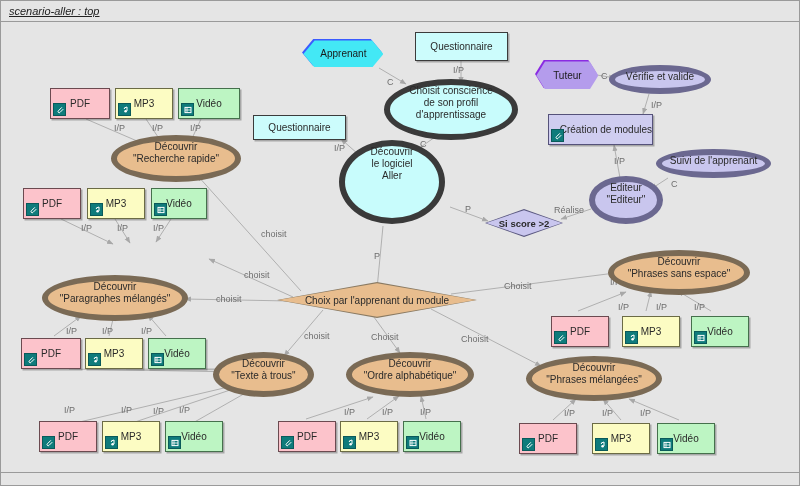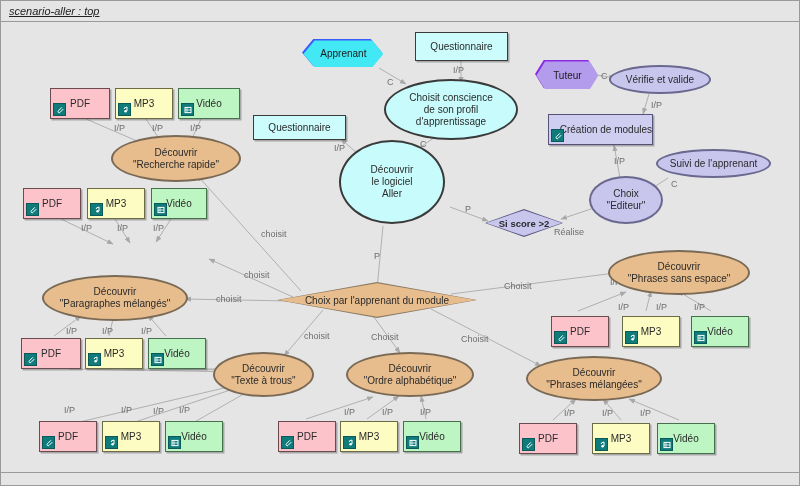--- a/index.html
+++ b/index.html
@@ -23,24 +23,24 @@
   }
   #bottombar{
     position:absolute;left:0;top:471px;width:800px;height:1px;background:#9a9a9a;
   }
   svg#edges{position:absolute;left:0;top:0;width:800px;height:486px;}
   .node{position:absolute;box-sizing:border-box;}
 
   
   .ellipse{
     border-radius:50%;
-    display:flex;align-items:center;justify-content:center;
+    display:flex;justify-content:center;
     text-align:center;
     font-size:10px;line-height:12px;color:#2a2a2a;
-    border:2px solid #a21caf;
+    border:6px solid #a21caf;
   }
   .e-cyan{background:#c8fcfc;border-color:#3a3a3a;}
   .e-orange{background:#e8bd8e;border-color:#7a6a55;}
   .e-purple{background:#c9c6ee;border-color:#6b6890;}
 
   
   .rect{
     display:flex;align-items:center;justify-content:center;
     text-align:center;font-size:10px;color:#2a2a2a;
     border:1px solid #3b3b3b;
@@ -197,21 +197,21 @@
   <div class="elabel" style="left:386px;top:76px;">C</div>
   <div class="elabel" style="left:452px;top:64px;">I/P</div>
   <div class="elabel" style="left:419px;top:138px;">C</div>
   <div class="elabel" style="left:333px;top:142px;">I/P</div>
   <div class="elabel" style="left:464px;top:203px;">P</div>
   <div class="elabel" style="left:373px;top:250px;">P</div>
   <div class="elabel" style="left:600px;top:70px;">C</div>
   <div class="elabel" style="left:650px;top:99px;">I/P</div>
   <div class="elabel" style="left:613px;top:155px;">I/P</div>
   <div class="elabel" style="left:670px;top:178px;">C</div>
-  <div class="elabel" style="left:553px;top:204px;margin-top:22px;">Réalise</div>
+  <div class="elabel" style="left:553px;top:204px;">Réalise</div>
 
   <div class="elabel" style="left:260px;top:228px;">choisit</div>
   <div class="elabel" style="left:243px;top:269px;">choisit</div>
   <div class="elabel" style="left:215px;top:293px;">choisit</div>
   <div class="elabel" style="left:303px;top:330px;">choisit</div>
   <div class="elabel" style="left:370px;top:331px;">Choisit</div>
   <div class="elabel" style="left:460px;top:333px;">Choisit</div>
   <div class="elabel" style="left:503px;top:280px;">Choisit</div>
 
   <div class="elabel" style="left:113px;top:122px;">I/P</div>
@@ -292,21 +292,21 @@
   <div class="node ellipse e-purple" style="left:608px;top:64px;width:102px;height:29px;">
     <span>Vérifie et valide</span>
   </div>
 
   <div class="node ellipse e-purple" style="left:655px;top:148px;width:115px;height:29px;">
     <span>Suivi de l'apprenant</span>
   </div>
 
   <div class="node ellipse e-purple" style="left:588px;top:175px;width:74px;height:48px;">
     <div>
-      <div>Choix</div>
+      <div>Editeur</div>
       <div>"Editeur"</div>
     </div>
   </div>
 
   <div class="node ellipse e-orange" style="left:110px;top:134px;width:130px;height:47px;">
     <div>
       <div>Découvrir</div>
       <div>"Recherche rapide"</div>
     </div>
   </div>

